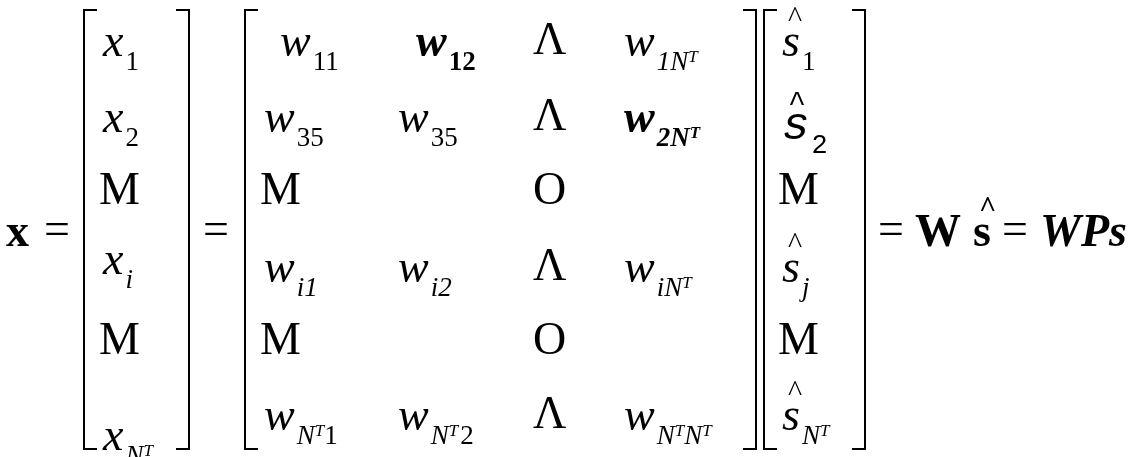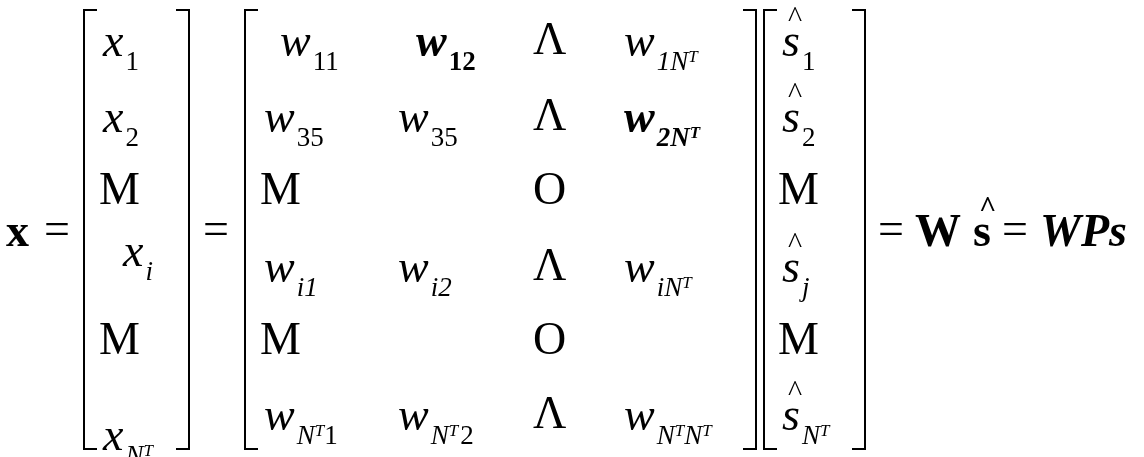--- a/index.html
+++ b/index.html
@@ -28,21 +28,21 @@
   <span class="cell b" style="left:6px;top:208px;">x</span>
   <span class="cell op" style="left:44px;top:206px;">=</span>
 
   
   <div class="bracket l" style="left:83px;"></div>
   <div class="bracket r" style="left:176px;"></div>
 
   <div class="cell" style="left:103px;top:18px;"><span class="it">x</span><span class="sub">1</span></div>
   <div class="cell" style="left:103px;top:94px;"><span class="it">x</span><span class="sub">2</span></div>
   <div class="cell" style="left:99px;top:166px;">M</div>
-  <div class="cell" style="left:103px;top:228px;margin-left:20px;"><span class="it">x</span><span class="sub it">i</span></div>
+  <div class="cell" style="left:103px;top:236px;"><span class="it">x</span><span class="sub it">i</span></div>
   <div class="cell" style="left:99px;top:316px;">M</div>
   <div class="cell" style="left:103px;top:412px;"><span class="it">x</span><span class="sub it">N</span><span class="subsub">T</span></div>
 
   <span class="cell op" style="left:203px;top:206px;">=</span>
 
   
   <div class="bracket l" style="left:244px;"></div>
   <div class="bracket r" style="left:743px;"></div>
 
   
@@ -75,21 +75,21 @@
   <div class="cell" style="left:264px;top:392px;"><span class="it">w</span><span class="sub it">N</span><span class="subsub">T</span><span class="sub" style="margin-left:0">1</span></div>
   <div class="cell" style="left:398px;top:392px;"><span class="it">w</span><span class="sub it">N</span><span class="subsub">T</span><span class="sub" style="margin-left:2px">2</span></div>
   <div class="cell" style="left:533px;top:390px;">Λ</div>
   <div class="cell" style="left:624px;top:392px;"><span class="it">w</span><span class="sub it">N</span><span class="subsub">T</span><span class="sub it" style="margin-left:0">N</span><span class="subsub">T</span></div>
 
   
   <div class="bracket l" style="left:763px;"></div>
   <div class="bracket r" style="left:852px;"></div>
 
   <div class="cell" style="left:782px;top:18px;"><span class="it hat">s</span><span class="sub">1</span></div>
-  <div class="cell" style="left:782px;top:94px;"><span class="it hat">s</span><span class="sub">2</span></div>
+  <div class="cell" style="left:782px;top:104px;font-family:Liberation Mono, monospace;"><span class="it hat">s</span><span class="sub">2</span></div>
   <div class="cell" style="left:778px;top:166px;">M</div>
   <div class="cell" style="left:782px;top:244px;"><span class="it hat">s</span><span class="sub it">j</span></div>
   <div class="cell" style="left:778px;top:316px;">M</div>
   <div class="cell" style="left:782px;top:392px;"><span class="it hat">s</span><span class="sub it">N</span><span class="subsub">T</span></div>
 
   
   <span class="cell op" style="left:878px;top:206px;">=</span>
   <span class="cell b" style="left:915px;top:208px;">W</span>
   <span class="cell b hat" style="left:973px;top:208px;">s</span>
   <span class="cell op" style="left:1002px;top:206px;">=</span>

